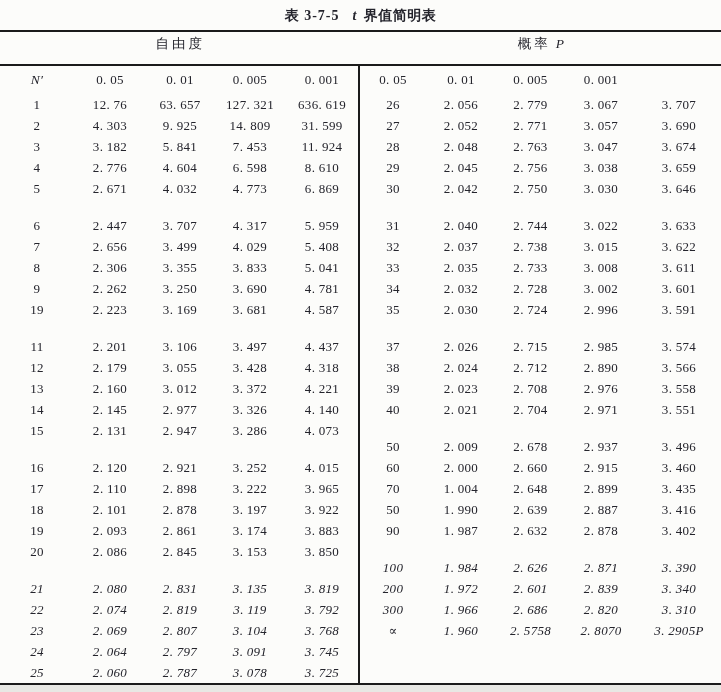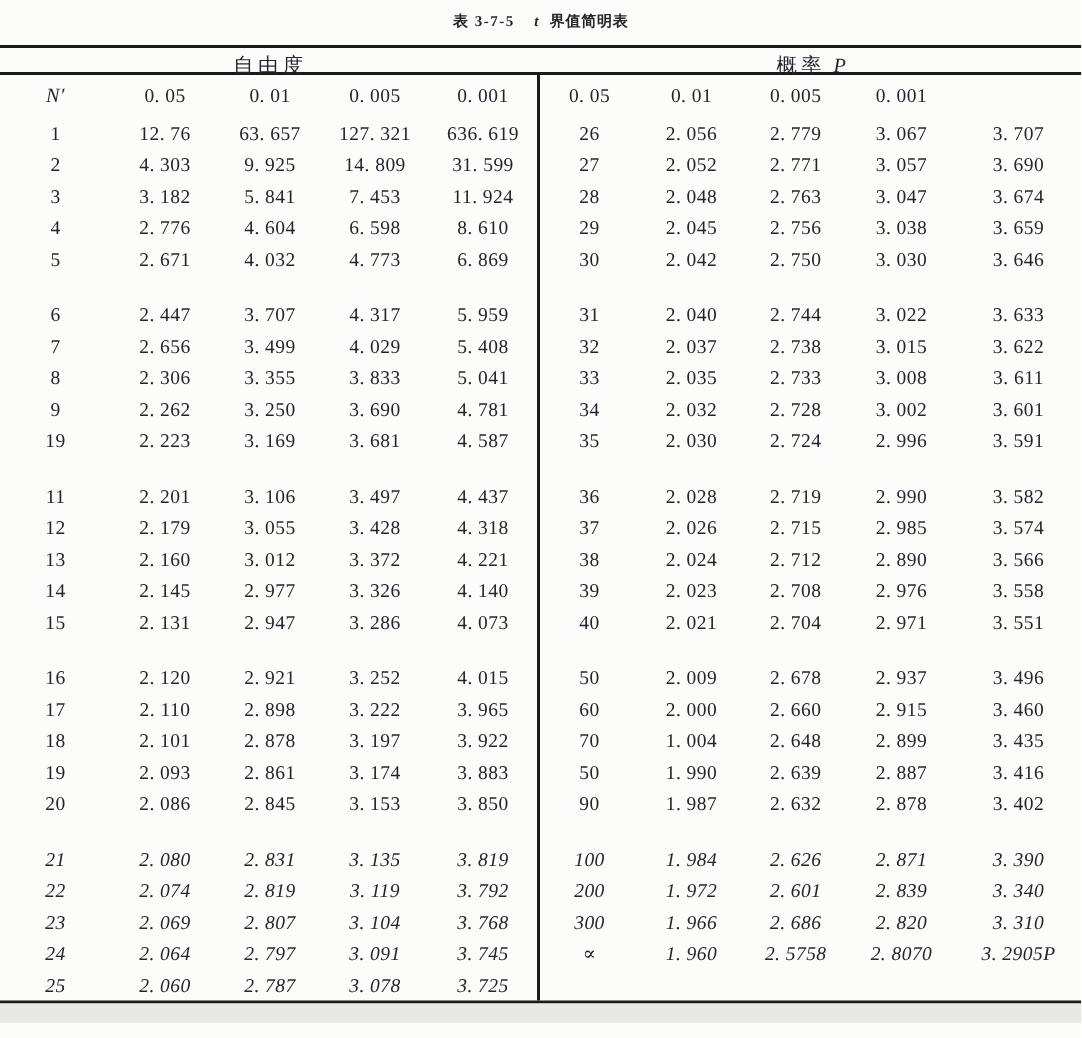--- a/index.html
+++ b/index.html
@@ -9,33 +9,33 @@
     background:#fcfcfa;
     font-family:"Liberation Serif","DejaVu Serif",serif;
     color:#24242c;
     overflow:hidden;
   }
   .title{
     height:30px;
     text-align:center;
     padding-top:7px;
     box-sizing:border-box;
-    font-size:10px;
+    font-size:14px;
     font-weight:bold;
     letter-spacing:0.5px;
   }
   .title .t-prefix{letter-spacing:1px;}
   .title .t-sym{
     font-style:italic;
     margin:0 7px 0 13px;
   }
   .rule{height:2px;background:#1b1b1b;}
   .group-header-row{
     display:flex;
-    height:16px;line-height:24px;
+    height:32px;line-height:24px;
     font-size:13.5px;
     font-family:Liberation Serif, serif;
   }
   .gh{flex:1;text-align:center;letter-spacing:3px;}
   .gh .sym{font-style:italic;letter-spacing:0;margin-left:5px;}
   .body{display:flex;}
   .half{box-sizing:border-box;}
   .half.left{width:360px;border-right:2px solid #1b1b1b;}
   .half.right{width:361px;}
   .trow{display:flex;height:21px;line-height:21px;font-size:13px;}
@@ -355,27 +355,20 @@
             <div class="trow">
               <span class="tcell c0">35</span>
               <span class="tcell c1">2. 030</span>
               <span class="tcell c2">2. 724</span>
               <span class="tcell c3">2. 996</span>
               <span class="tcell c4">3. 591</span>
             </div>
           </div>
           <div class="tgroup">
             <div class="trow">
-              <span class="tcell c0">36</span>
-              <span class="tcell c1">2. 028</span>
-              <span class="tcell c2">2. 719</span>
-              <span class="tcell c3">2. 990</span>
-              <span class="tcell c4">3. 582</span>
-            </div>
-            <div class="trow">
               <span class="tcell c0">37</span>
               <span class="tcell c1">2. 026</span>
               <span class="tcell c2">2. 715</span>
               <span class="tcell c3">2. 985</span>
               <span class="tcell c4">3. 574</span>
             </div>
             <div class="trow">
               <span class="tcell c0">38</span>
               <span class="tcell c1">2. 024</span>
               <span class="tcell c2">2. 712</span>

